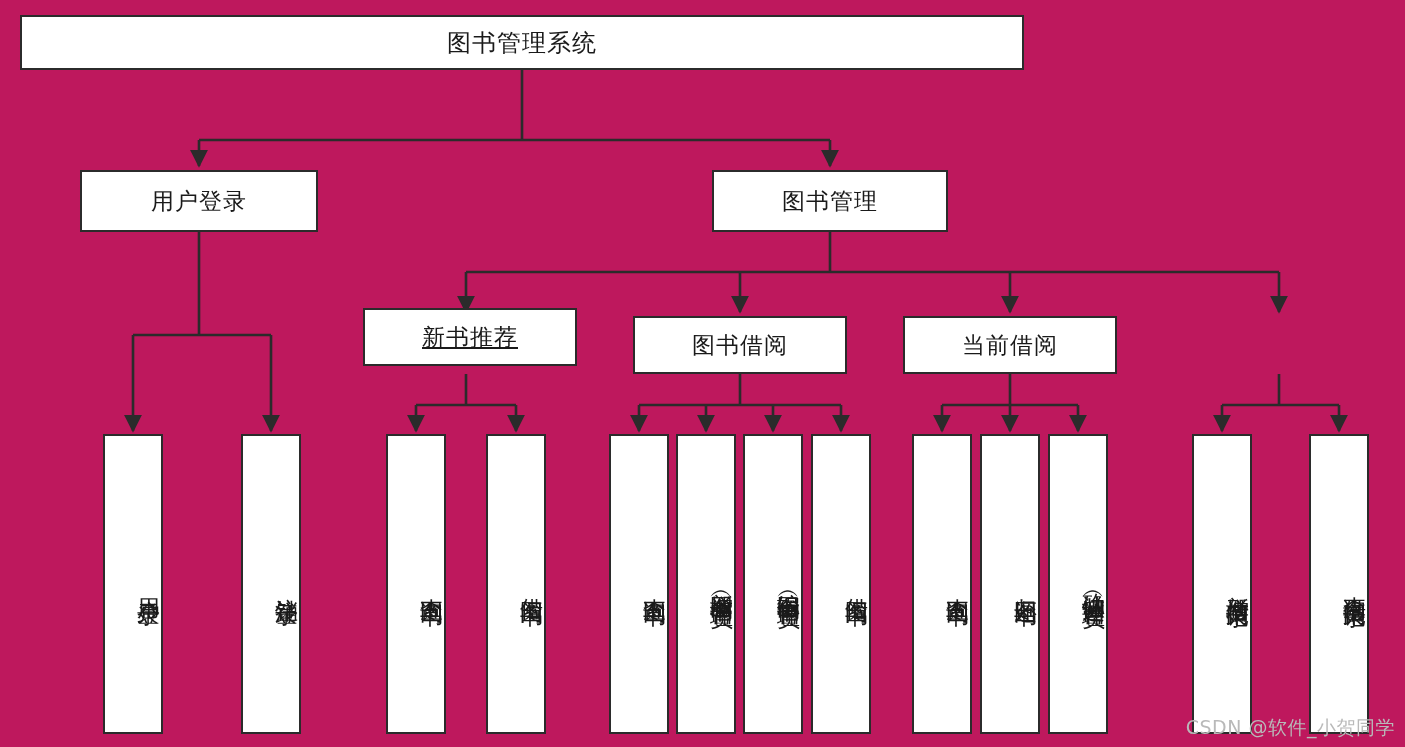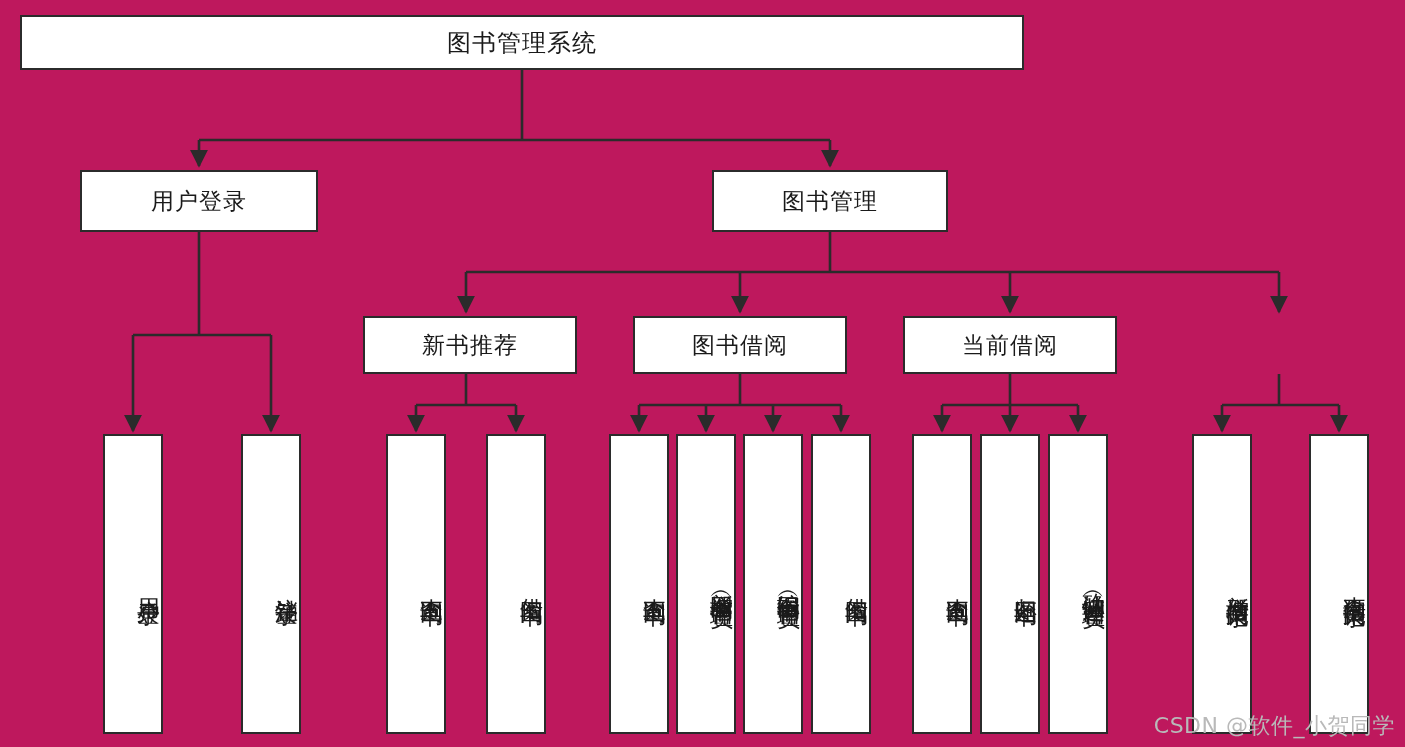--- a/index.html
+++ b/index.html
@@ -54,21 +54,21 @@
   }
   .node.vert .vtext {
     display: block;
     text-align: center;
     white-space: nowrap;
   }
   #watermark {
     position: absolute;
     right: 10px;
     bottom: 6px;
-    font-size: 22px;
+    font-size: 19px;
     color: #b9b9b9;
     letter-spacing: 0.5px;
     white-space: nowrap;
     pointer-events: none;
   }
 </style>
 </head>
 <body>
 
 <div id="canvas">
@@ -127,21 +127,21 @@
     <span>图书管理系统</span>
   </div>
 
   <div class="node horiz" style="left:80px; top:170px; width:238px; height:62px;">
     <span>用户登录</span>
   </div>
   <div class="node horiz" style="left:712px; top:170px; width:236px; height:62px;text-align:center;">
     <span>图书管理</span>
   </div>
 
-  <div class="node horiz" style="left:363px; top:316px; width:214px; height:58px;">
+  <div class="node horiz" style="left:363px; top:308px; width:214px; height:58px;text-decoration:underline;">
     <span>新书推荐</span>
   </div>
   <div class="node horiz" style="left:633px; top:316px; width:214px; height:58px;">
     <span>图书借阅</span>
   </div>
   <div class="node horiz" style="left:903px; top:316px; width:214px; height:58px;">
     <span>当前借阅</span>
   </div>
 
   <div class="node vert" style="left:103px; top:434px; width:60px; height:300px;">

